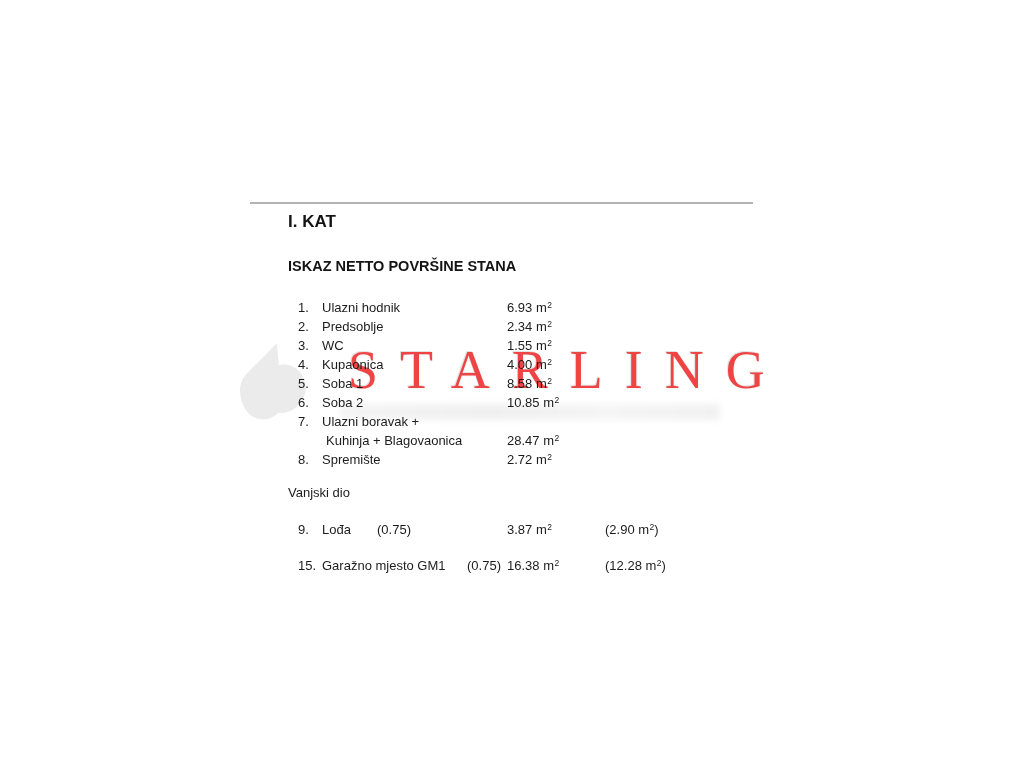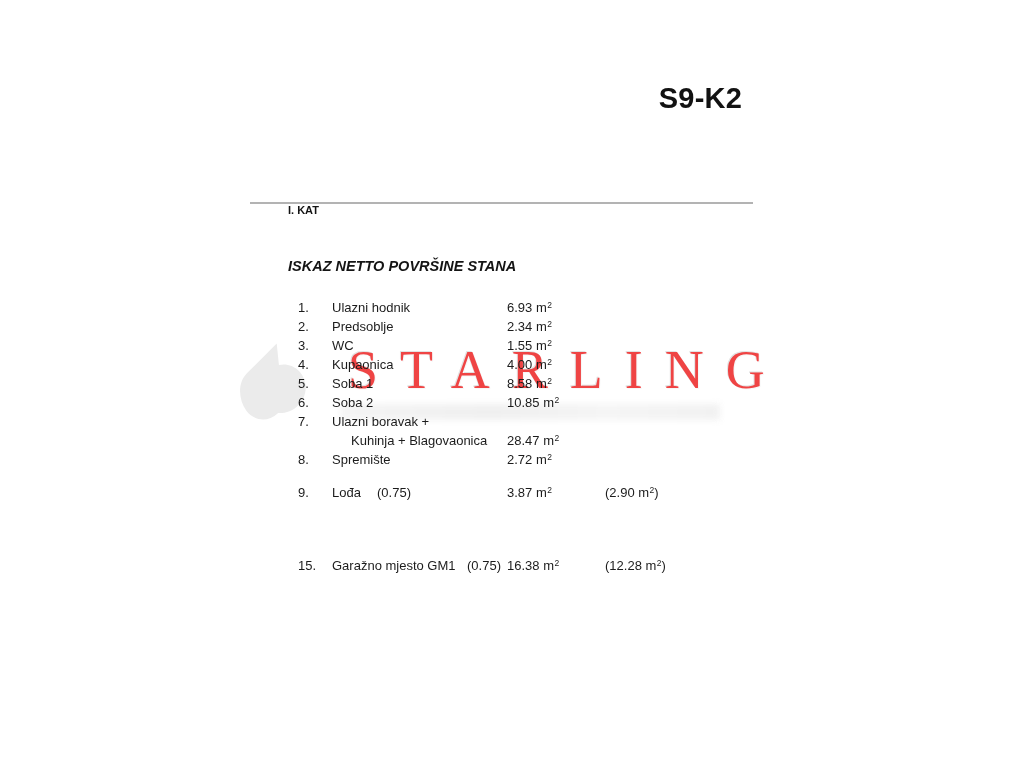--- a/index.html
+++ b/index.html
@@ -34,40 +34,40 @@
     text-shadow: 1px 1px 0 #f7f7f7, -1px -1px 0 #e2e2e2;
   }
   .wm-tagline {
     position:absolute; left:340px; top:404px; width:380px; height:16px;
     background:linear-gradient(90deg,#f3f3f3 0%,#eeeeee 40%,#f4f4f4 70%,#f0f0f0 100%);
     filter:blur(3px); opacity:0.9;
   }
 
   
   .floor-label {
-    position:absolute; left:288px; top:201px;
-    font-size:11px; font-weight:bold; line-height:19px; color:#141414; z-index:2;
+    position:absolute; left:288px; top:212px;
+    font-size:17px; font-weight:bold; line-height:19px; color:#141414; z-index:2;
   }
   .section-title {
     position:absolute; left:288px; top:257px;
-    font-size:14.5px; font-weight:bold; line-height:19px; color:#141414; z-index:2;font-style:italic;
+    font-size:14.5px; font-weight:bold; line-height:19px; color:#141414; z-index:2;
   }
 
   .group { position:absolute; left:283px; width:540px; z-index:2; }
   .g0 { top:298px; }
   .g1 { top:483px; }
   .g2 { top:556px; }
   .group-heading {
     font-size:13px; line-height:19px; margin:0 0 18px 5px; color:#1c1c1c;
   }
   .row { position:relative; height:19px; font-size:13px; line-height:19px; }
   .row > span { position:absolute; top:0; white-space:nowrap; }
   .num    { left:15px; }
-  .label  { left:39px;margin-left:10px; }
-  .label.indent { left:58px; }
+  .label  { left:39px; }
+  .label.indent { left:43px; }
   .factor.near { left:94px; }
   .factor.far  { left:184px; }
   .value  { left:224px; }
   .extra  { left:322px; }
   .sup { font-size:8.5px; position:relative; top:-4.5px; margin-left:0.5px; }
 </style>
 </head>
 <body>
 
 <div class="page">
@@ -76,21 +76,20 @@
     <span class="wm-bird">
       <svg viewBox="0 0 100 110" xmlns="http://www.w3.org/2000/svg">
         <path d="M14 94 C3 78 2 56 15 43 L55 3 L58 32 C76 28 92 41 94 59 C96 81 78 98 57 97 C42 111 24 107 14 94 Z"></path>
       </svg>
     </span>
     <div class="wm-text">STARLING</div>
     <div class="wm-tagline"></div>
   </div>
 
   <div class="unit-header">
-    <div>S9-K2</div>
   </div>
 
   <div class="rule"></div>
 
   <div class="floor-label">I. KAT</div>
   <div class="section-title">ISKAZ NETTO POVRŠINE STANA</div>
 
   <div class="group g0">
       <div class="row">
         <span class="num">1.</span>
@@ -130,20 +129,21 @@
         <span class="label indent">Kuhinja + Blagovaonica</span>
         <span class="value">28.47 m<span class="sup">2</span></span>
       </div>
       <div class="row">
         <span class="num">8.</span>
         <span class="label">Spremište</span>
         <span class="value">2.72 m<span class="sup">2</span></span>
       </div>
     </div>
   <div class="group g1">
+      <div class="group-heading">Vanjski dio</div>
       <div class="row">
         <span class="num">9.</span>
         <span class="label">Lođa</span>
         <span class="factor near">(0.75)</span>
         <span class="value">3.87 m<span class="sup">2</span></span>
         <span class="extra">(2.90 m<span class="sup">2</span>)</span>
       </div>
     </div>
   <div class="group g2">
       <div class="row">

